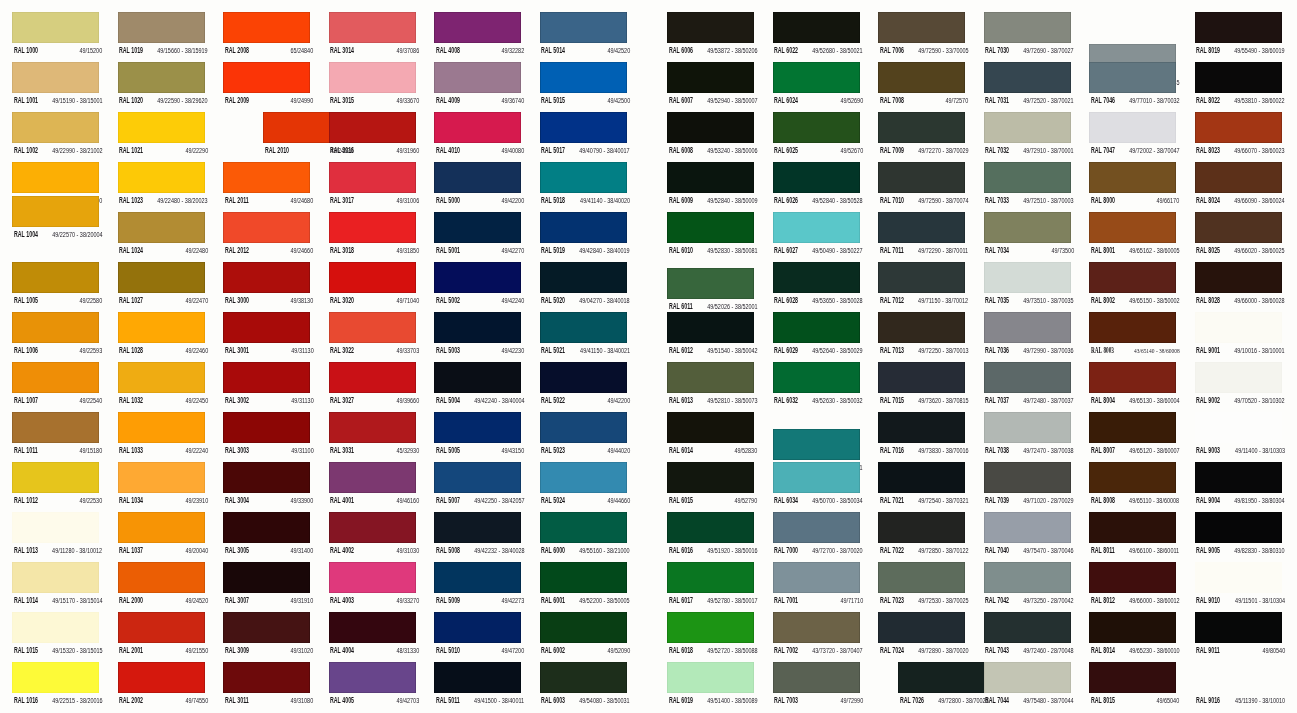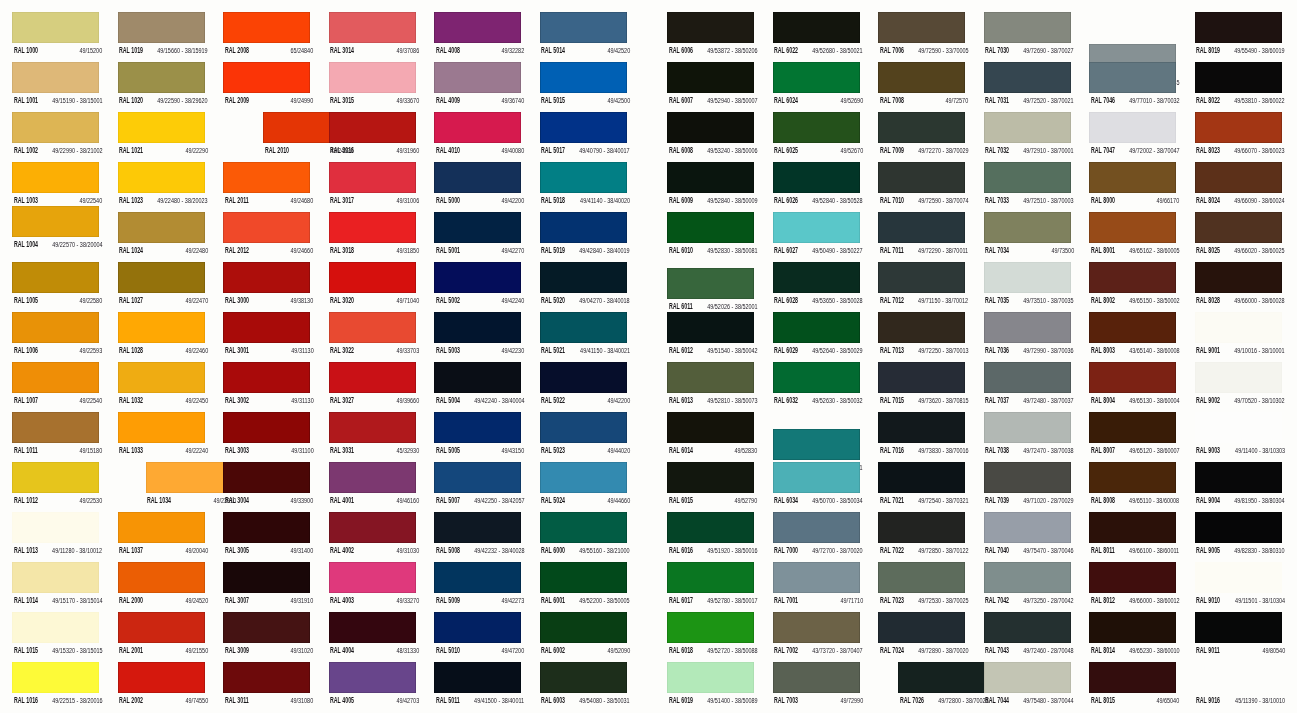--- a/index.html
+++ b/index.html
@@ -50,21 +50,21 @@
           <span class="cd">49/22990 - 38/21002</span>
         </div>
       </div>
       <div class="cell" style="top: 162px;">
         <div class="sw" style="background: rgb(252, 175, 4); box-shadow: rgba(0, 0, 0, 0.114) 0px 0px 0px 0.6px inset;"></div>
         <div class="lbl">
           <span class="nm"><span class="p">RAL</span> 1003</span>
           <span class="cd">49/22540</span>
         </div>
       </div>
-      <div class="cell" style="top: 206px;">
+      <div class="cell" style="top: 196px;">
         <div class="sw" style="background: rgb(230, 164, 12); box-shadow: rgba(0, 0, 0, 0.133) 0px 0px 0px 0.6px inset;"></div>
         <div class="lbl">
           <span class="nm"><span class="p">RAL</span> 1004</span>
           <span class="cd">49/22570 - 38/20004</span>
         </div>
       </div>
       <div class="cell" style="top: 262px;">
         <div class="sw" style="background: rgb(192, 140, 7); box-shadow: rgba(0, 0, 0, 0.173) 0px 0px 0px 0.6px inset;"></div>
         <div class="lbl">
           <span class="nm"><span class="p">RAL</span> 1005</span>
@@ -185,21 +185,21 @@
           <span class="cd">49/22450</span>
         </div>
       </div>
       <div class="cell" style="top: 412px;">
         <div class="sw" style="background: rgb(254, 157, 4); box-shadow: rgba(0, 0, 0, 0.13) 0px 0px 0px 0.6px inset;"></div>
         <div class="lbl">
           <span class="nm"><span class="p">RAL</span> 1033</span>
           <span class="cd">49/22240</span>
         </div>
       </div>
-      <div class="cell" style="top: 462px; margin-left: 28px;">
+      <div class="cell" style="top: 462px;">
         <div class="sw" style="background: rgb(254, 169, 51); box-shadow: rgba(0, 0, 0, 0.11) 0px 0px 0px 0.6px inset;"></div>
         <div class="lbl">
           <span class="nm"><span class="p">RAL</span> 1034</span>
           <span class="cd">49/23910</span>
         </div>
       </div>
       <div class="cell" style="top: 512px;">
         <div class="sw" style="background: rgb(247, 148, 5); box-shadow: rgba(0, 0, 0, 0.14) 0px 0px 0px 0.6px inset;"></div>
         <div class="lbl">
           <span class="nm"><span class="p">RAL</span> 1037</span>
@@ -1064,21 +1064,21 @@
           <span class="cd">49/65162 - 38/60005</span>
         </div>
       </div>
       <div class="cell" style="top: 262px;">
         <div class="sw" style="background: rgb(92, 33, 24); box-shadow: rgba(0, 0, 0, 0.3) 0px 0px 0px 0.6px inset;"></div>
         <div class="lbl">
           <span class="nm"><span class="p">RAL</span> 8002</span>
           <span class="cd">49/65150 - 38/50002</span>
         </div>
       </div>
-      <div class="cell" style="top: 312px;">
+      <div class="cell" style="top: 312px; font-family: Liberation Serif, serif;">
         <div class="sw" style="background: rgb(88, 34, 11); box-shadow: rgba(0, 0, 0, 0.3) 0px 0px 0px 0.6px inset;"></div>
         <div class="lbl">
           <span class="nm"><span class="p">RAL</span> 8003</span>
           <span class="cd">43/65140 - 38/60008</span>
         </div>
       </div>
       <div class="cell" style="top: 362px;">
         <div class="sw" style="background: rgb(124, 34, 20); box-shadow: rgba(0, 0, 0, 0.29) 0px 0px 0px 0.6px inset;"></div>
         <div class="lbl">
           <span class="nm"><span class="p">RAL</span> 8004</span>

